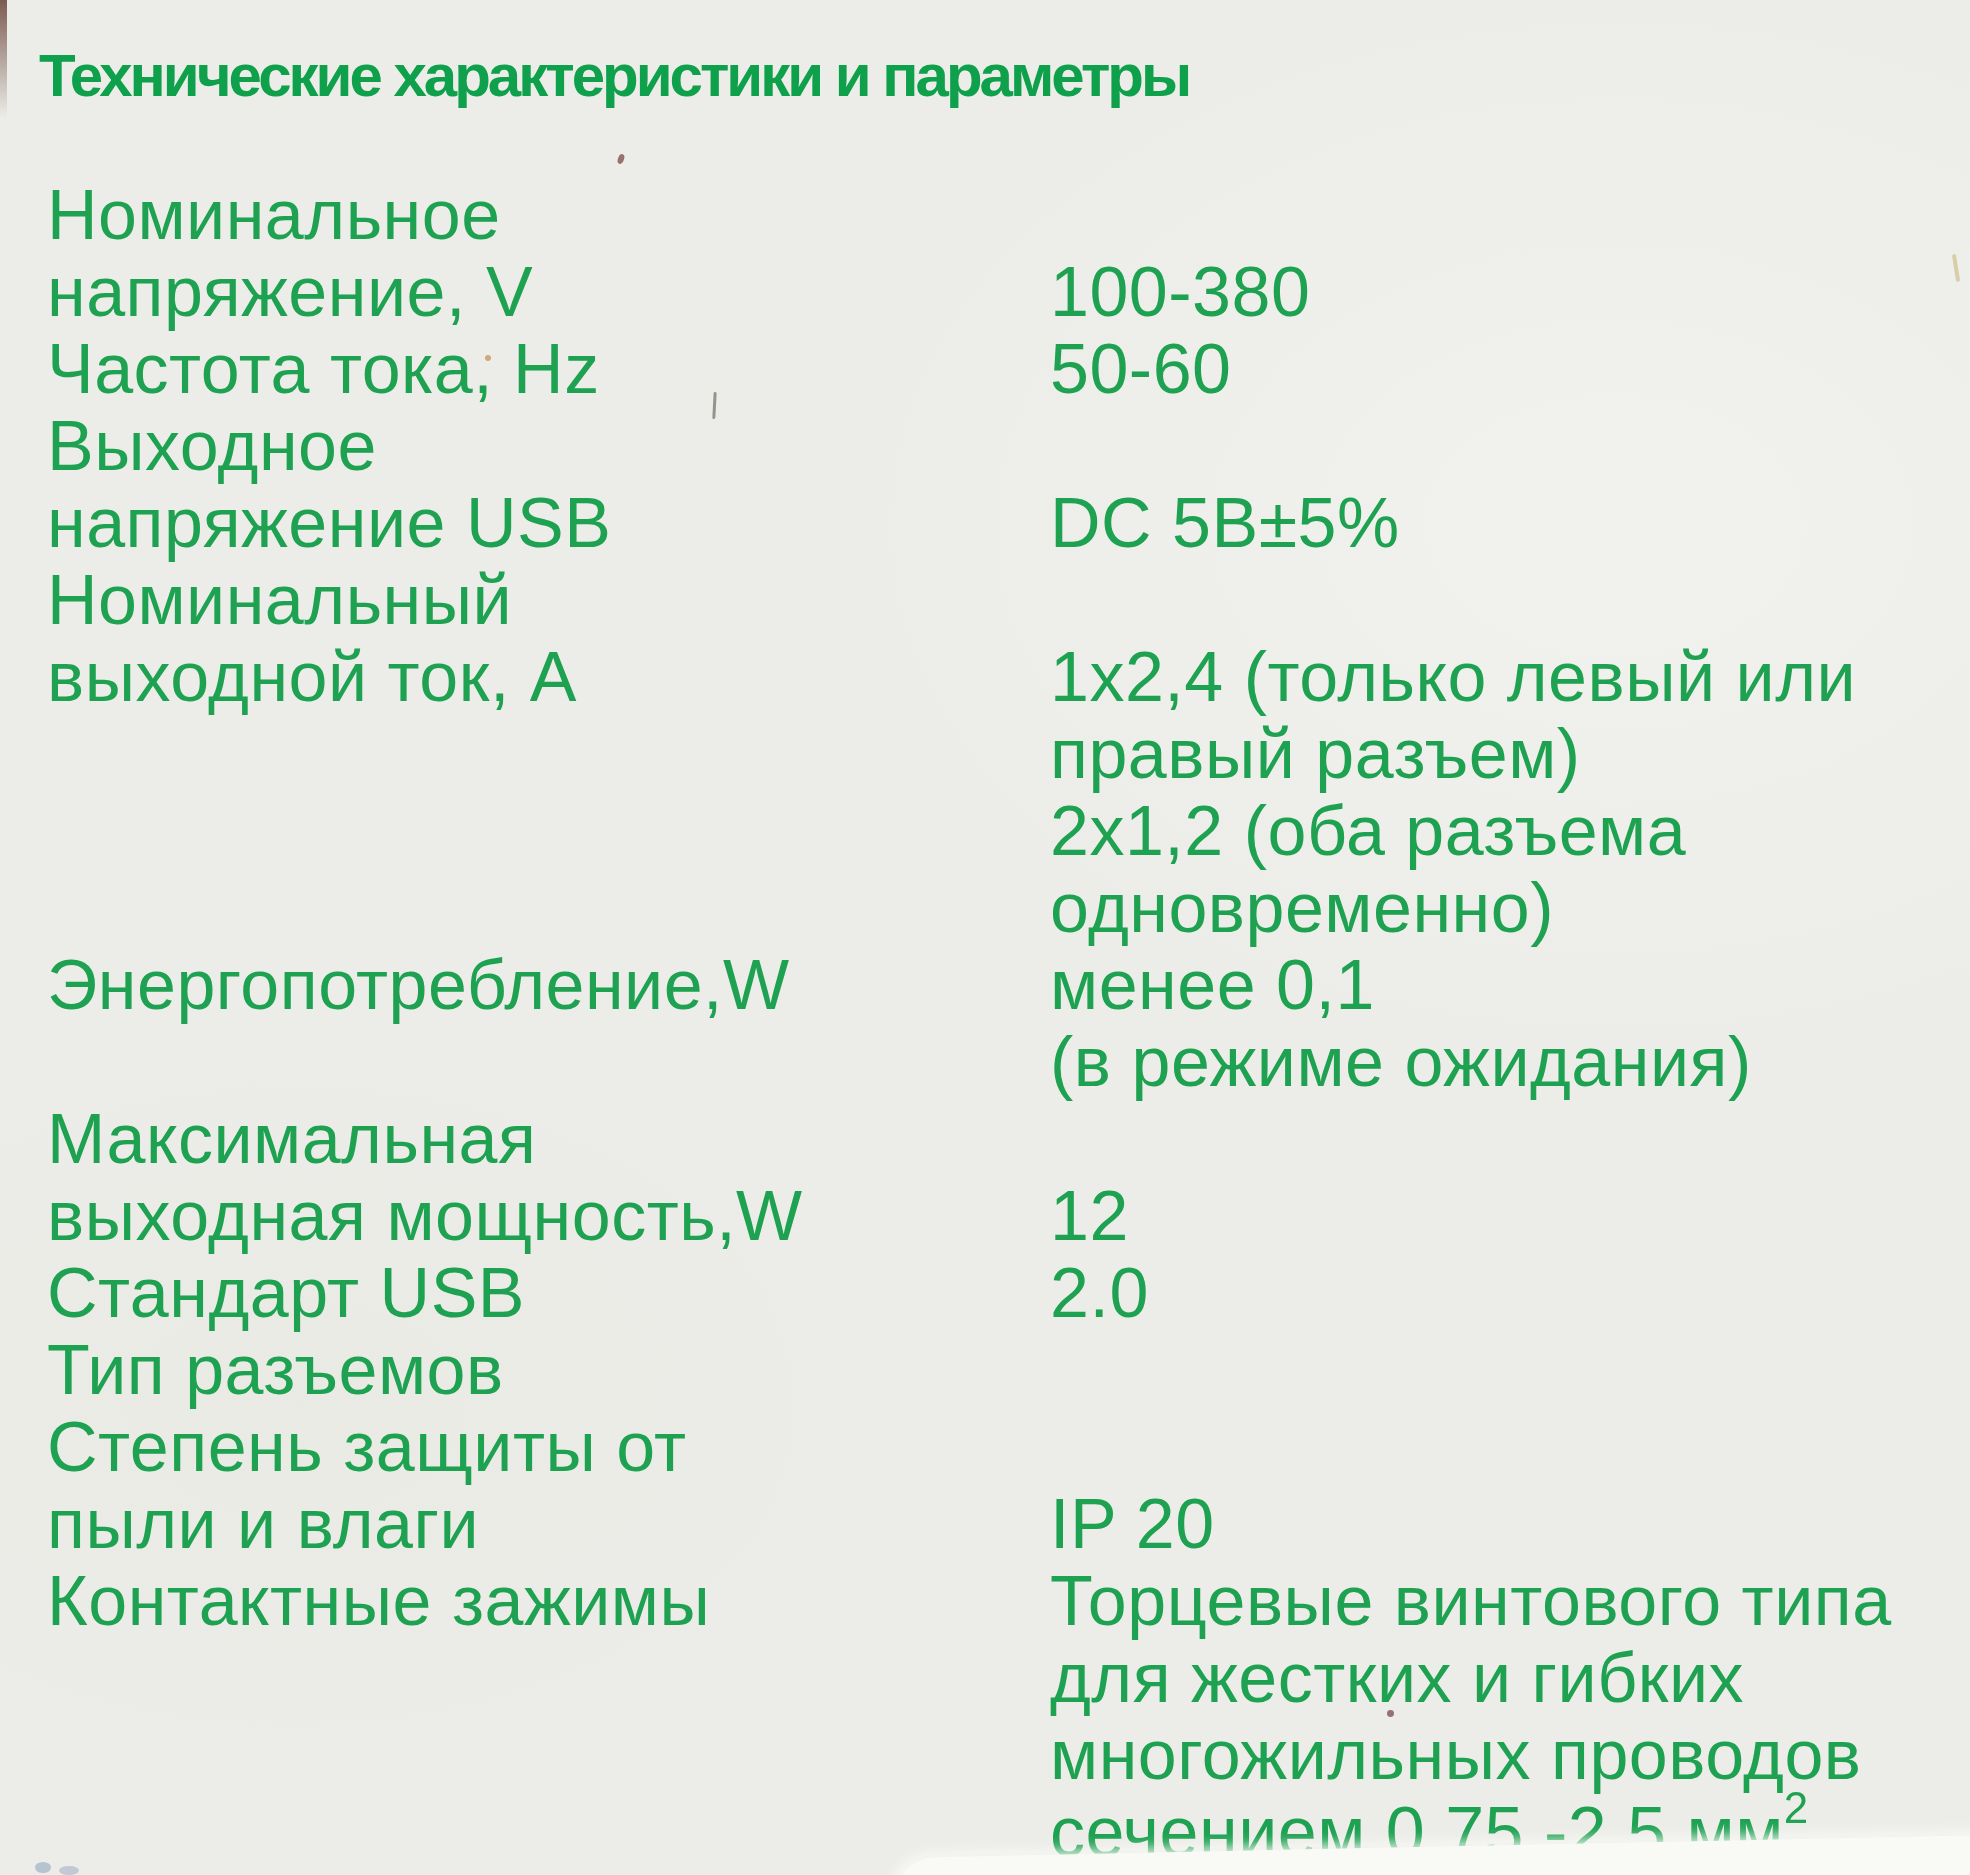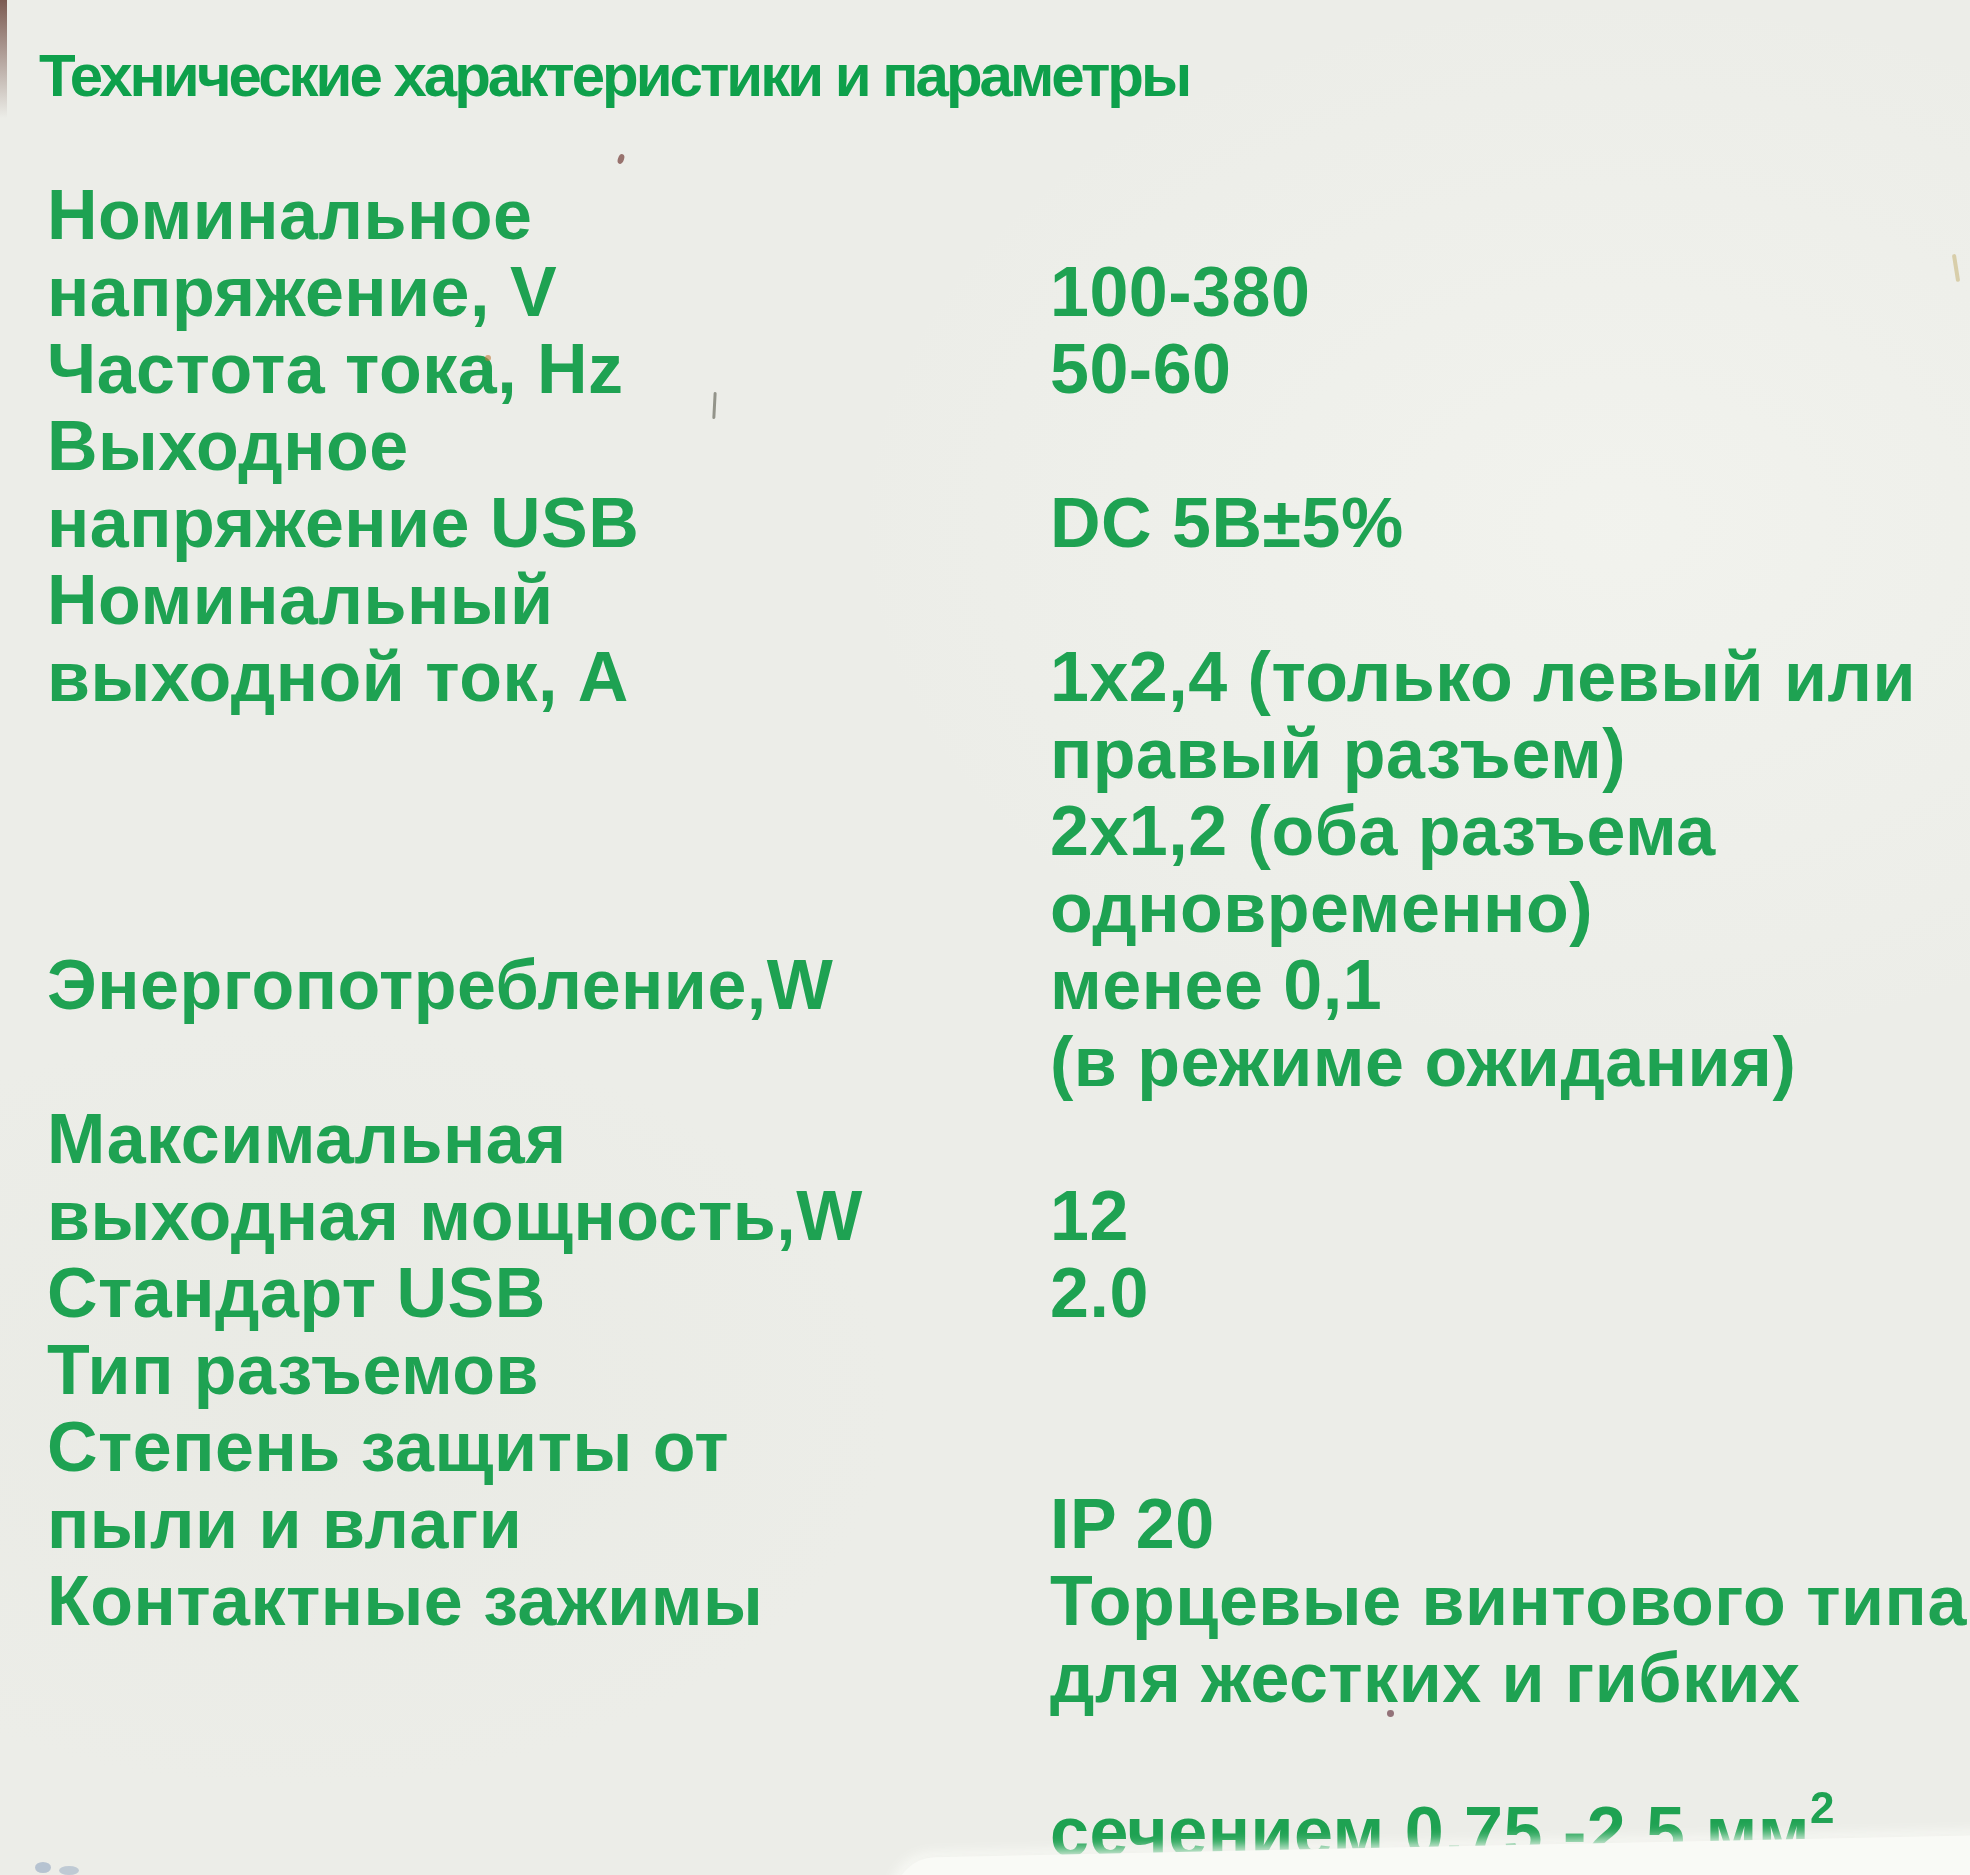--- a/index.html
+++ b/index.html
@@ -26,21 +26,20 @@
     line-height: 99px;
     color: #0ea04b;
     white-space: nowrap;
     z-index: 2;
   }
   .rows {
     position: absolute;
     left: 47px; top: 177px;
     width: 1901px;
     z-index: 2;
-    font-weight: bold;
   }
   .row {
     display: flex;
     height: 77px;
     line-height: 77px;
     font-size: 70px;
     letter-spacing: 0.5px;
     color: #1ea252;
     white-space: nowrap;
   }
@@ -161,20 +160,21 @@
     <div class="row">
         <span class="cell-left">Контактные зажимы</span>
         <span class="cell-right">Торцевые винтового типа</span>
       </div>
     <div class="row">
         <span class="cell-left"></span>
         <span class="cell-right">для жестких и гибких</span>
       </div>
     <div class="row">
         <span class="cell-left"></span>
+        <span class="cell-right">многожильных проводов</span>
       </div>
     <div class="row">
         <span class="cell-left"></span>
         <span class="cell-right"><span>сечением 0,75 -2,5 мм</span><sup>2</sup></span>
       </div>
   </div>
 
   <div class="label-corner"></div>
 
   <div class="edge-sliver"></div>

